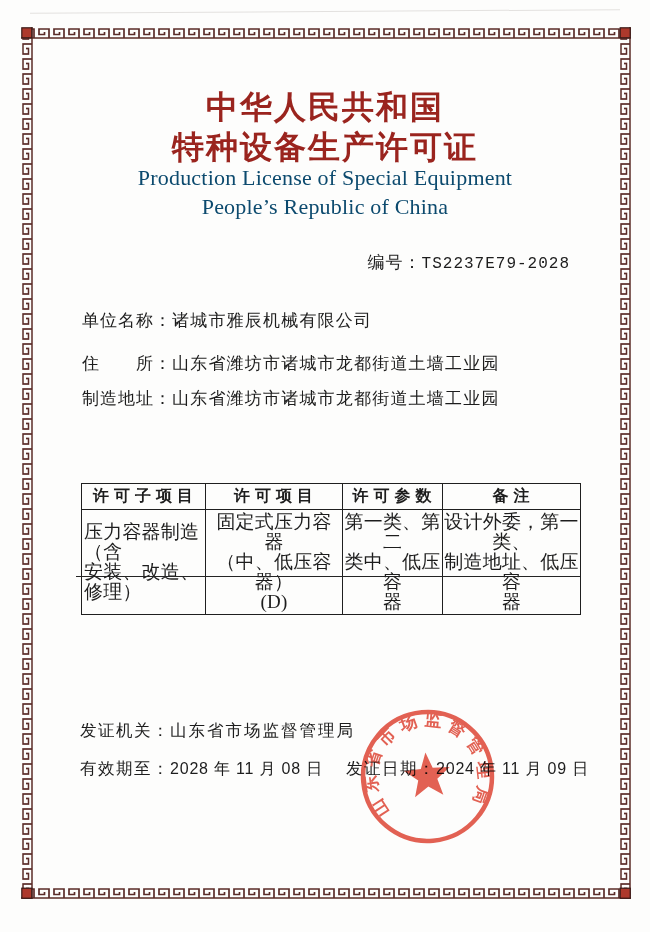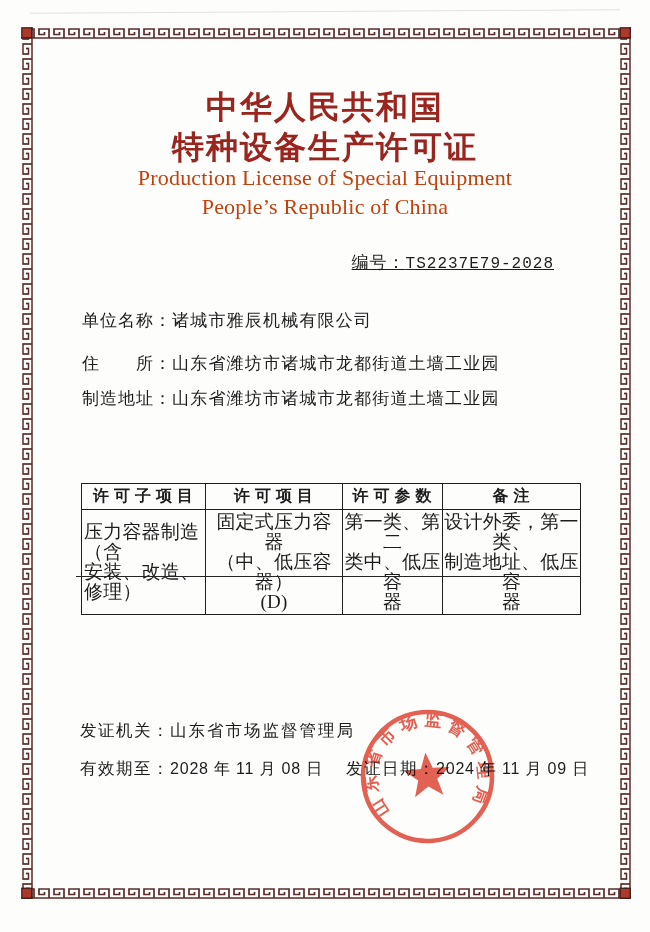--- a/index.html
+++ b/index.html
@@ -4,22 +4,22 @@
 <style>
   html,body{margin:0;padding:0;background:#ffffff;}
   .page{
     position:relative;width:650px;height:932px;overflow:hidden;
     background:#fdfdfc;color:#1d1d1d;
     font-family:"Liberation Serif","DejaVu Sans",serif;
   }
   .abs{position:absolute;}
   .center{left:0;width:650px;text-align:center;}
   .title-cn{font-family:"DejaVu Sans","Liberation Sans",sans-serif;font-weight:700;color:#9a241e;font-size:32px;letter-spacing:2px;}
-  .title-en{font-size:22px;color:#c2410c;letter-spacing:0.2px;}
-  .lic-no{right:96px;top:251px;font-size:17px;letter-spacing:1px;text-decoration:underline;}
+  .title-en{font-size:22px;color:#0c4a6e;letter-spacing:0.2px;}
+  .lic-no{right:80px;top:251px;font-size:17px;letter-spacing:1px;}
   .lic-no .num{font-family:"Liberation Mono","DejaVu Sans Mono",monospace;font-size:16px;letter-spacing:1px;}
   .field{left:82px;font-size:17px;letter-spacing:0.5px;white-space:nowrap;}
   .field .lbl{letter-spacing:1px;}
   .field .val{letter-spacing:1.2px;}
   .intro{left:108px;top:451px;font-size:16.5px;letter-spacing:1px;}
   .tbl{
     left:81px;top:483px;width:498px;border:1.7px solid #1f1f1f;
     display:grid;grid-template-columns:124px 137px 100px 1fr;
   }
   .th{

